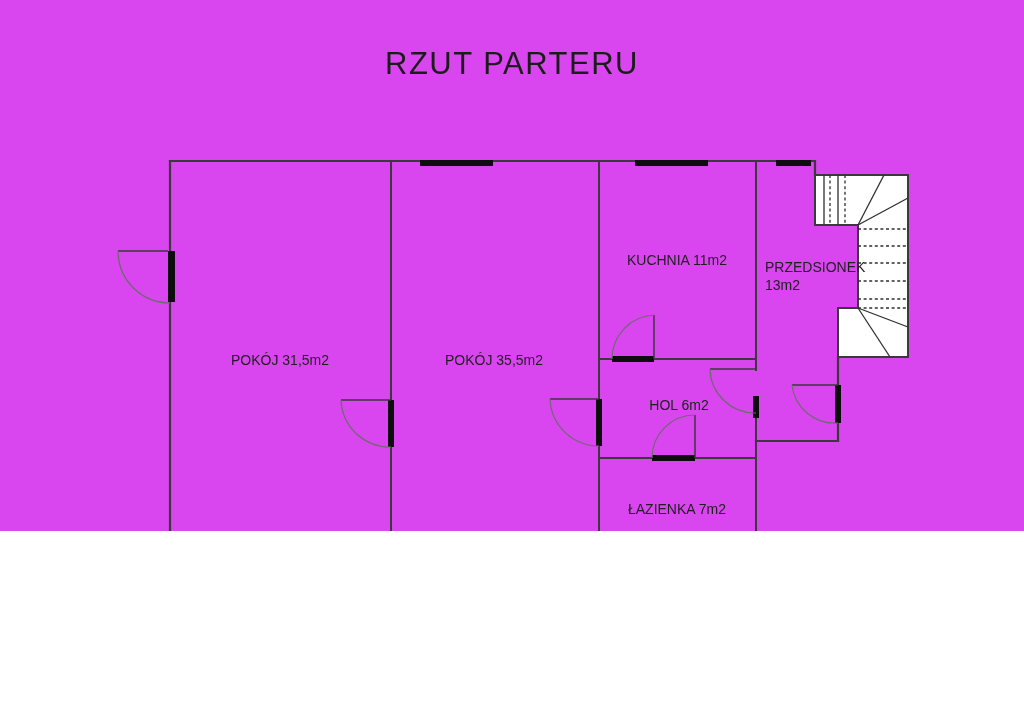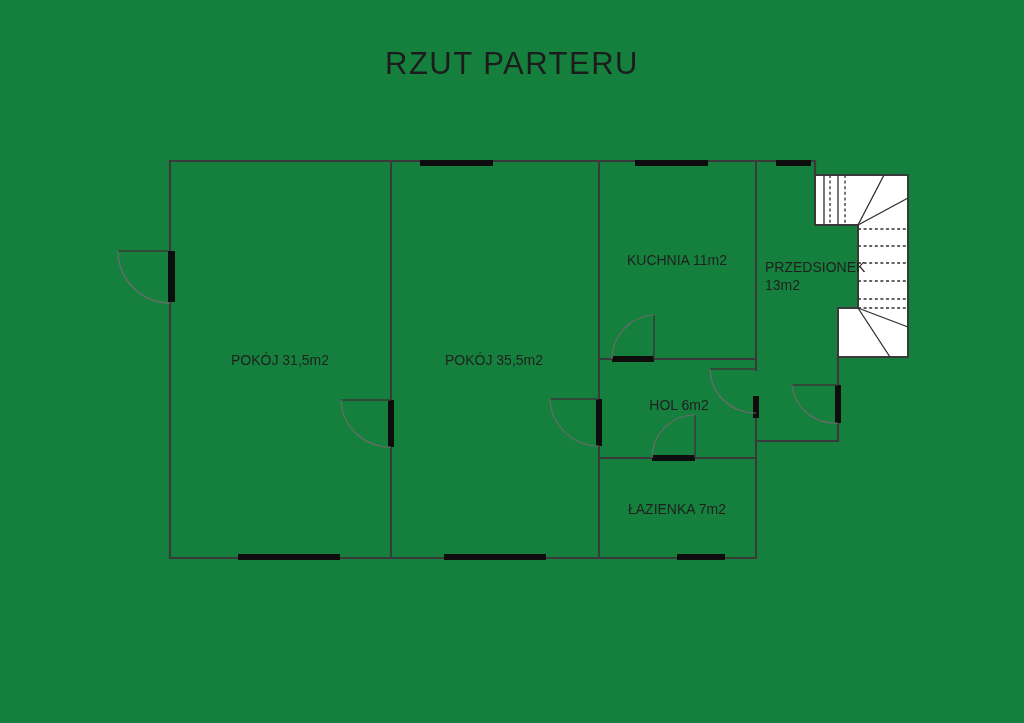--- a/index.html
+++ b/index.html
@@ -1,19 +1,19 @@
 <!DOCTYPE html>
 <html><head>
 <meta charset="utf-8">
 <style>
   html,body{margin:0;padding:0;background:#ffffff;}
   .stage{
     position:relative;
-    width:1024px;height:723px;
-    background:#15803d;
+    width:1024px;height:531px;
+    background:#d946ef;
     font-family:"Liberation Sans", sans-serif;
     overflow:hidden;
   }
   svg{display:block;}
   .wall{stroke:#3a3a3a;stroke-width:2.2;fill:none;stroke-linecap:square;}
   .wall-thin{stroke:#3a3a3a;stroke-width:2;fill:none;stroke-linecap:square;}
   .feature{fill:#0d0d0d;stroke:none;}
   .leaf{stroke:#3a3a3a;stroke-width:1.5;fill:none;}
   .swing{stroke:#6b6b6b;stroke-width:1.2;fill:none;}
   .tread{stroke:#2f2f2f;stroke-width:1.3;fill:none;}

